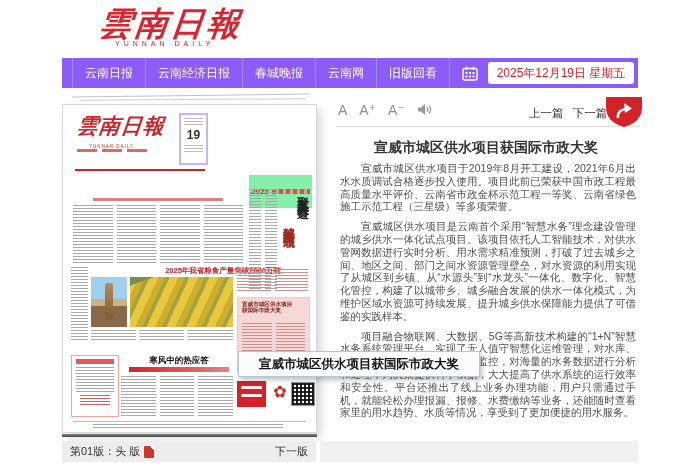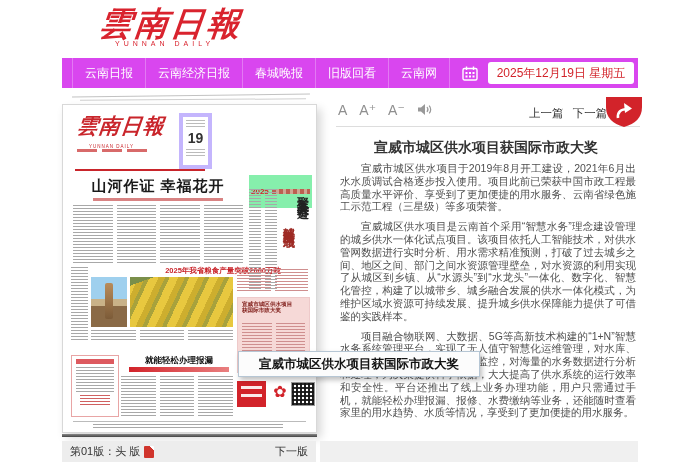--- a/index.html
+++ b/index.html
@@ -8,40 +8,40 @@
   .abs{position:absolute;}
   .ptr{cursor:pointer;}
 
   
   .logo{left:99px;top:5px;}
   .logo-main{font-family:"DejaVu Serif",serif;font-style:italic;font-weight:bold;
              font-size:33px;color:#d9232e;letter-spacing:3px;line-height:38px;transform:skewX(-6deg);}
   .logo-sub{font-size:7px;color:#d9232e;letter-spacing:4px;margin:-3px 0 0 16px;}
 
   
-  .nav{left:62px;top:58px;width:576px;height:30px;background:#d946ef;display:flex;
+  .nav{left:62px;top:58px;width:576px;height:30px;background:#8b5cf6;display:flex;
        align-items:center;color:#fff;font-size:12px;}
   .nav-item{padding:0 12px;line-height:30px;border-right:1px solid rgba(255,255,255,.28);cursor:pointer;white-space:nowrap;}
   .nav-item:first-child{border-left:1px solid rgba(255,255,255,.28);margin-left:10px;}
   .nav-cal{margin:0 8px 0 12px;display:flex;align-items:center;cursor:pointer;}
   .nav-date{flex:1;margin:0 4px 0 2px;background:#fff;color:#d2232a;border-radius:3px;
             text-align:center;line-height:22px;height:22px;font-size:12px;white-space:nowrap;}
 
   
   .sh1{left:72px;top:95px;width:238px;height:3px;border-top:1px solid #c2c2c2;transform:rotate(-.7deg);}
   .sh2{left:80px;top:99px;width:226px;height:3px;border-top:1px solid #cfcfcf;transform:rotate(-.35deg);}
   .np{left:62px;top:104px;width:253px;height:327px;background:#fff;border:1px solid #d8d8d8;
       box-shadow:4px 5px 9px rgba(0,0,0,.16);cursor:pointer;}
   .np > div{position:absolute;}
   .np-logo-main{font-family:"DejaVu Serif",serif;font-style:italic;font-weight:bold;
                 font-size:21px;color:#c9252b;letter-spacing:1px;line-height:24px;transform:skewX(-6deg);}
   .mini{display:inline-block;transform-origin:0 0;white-space:nowrap;}
   .np-slog{display:flex;gap:5px;margin-top:4px;}
   .np-slog span{width:20px;height:3px;background:#d86a6a;}
-  .np-date{width:25px;height:48px;border:4px solid #c4b5fd;text-align:center;font-size:14px;
+  .np-date{width:25px;height:48px;border:2px solid #c4b5fd;text-align:center;font-size:12px;
            font-weight:bold;color:#333;}
   .np-date i{display:block;height:8px;margin:3px 3px 2px;background:repeating-linear-gradient(180deg,#bbb 0,#bbb 1px,transparent 1px,transparent 3px);}
   .tl{background:repeating-linear-gradient(180deg,#a8a8a8 0,#a8a8a8 1px,transparent 1px,transparent 3px);}
   .cols{display:flex;gap:4px;}
   .cols i{flex:1;background:repeating-linear-gradient(180deg,#a8a8a8 0,#a8a8a8 1px,transparent 1px,transparent 3px);}
   .pcols i{background:repeating-linear-gradient(180deg,#cf8f8f 0,#cf8f8f 1px,transparent 1px,transparent 3px);}
   .vert{writing-mode:vertical-rl;font-weight:bold;font-size:12px;letter-spacing:2px;}
   .ph1{background:linear-gradient(180deg,#9fd0ee 0 44%,#c9b288 44% 58%,#8a6a46 58% 100%);overflow:hidden;}
   .ph1 b{position:absolute;left:38%;top:12%;width:24%;height:72%;background:linear-gradient(180deg,#b98c5a,#7c5b38);border-radius:2px;}
   .ph2{background:
@@ -95,22 +95,22 @@
 
   <div class="abs logo ptr">
     <div class="logo-main">雲南日報</div>
     <div class="logo-sub">YUNNAN DAILY</div>
   </div>
 
   <div class="abs nav">
     <div class="nav-item">云南日报</div>
     <div class="nav-item">云南经济日报</div>
     <div class="nav-item">春城晚报</div>
+    <div class="nav-item">云南网</div>
     <div class="nav-item">旧版回看</div>
-    <div class="nav-item">云南网</div>
     <div class="nav-cal">
       <svg width="16" height="15" viewBox="0 0 16 15">
         <rect x="1" y="2.5" width="14" height="11.5" rx="1.5" fill="none" stroke="#fff" stroke-width="1.4"></rect>
         <line x1="4.5" y1="0.5" x2="4.5" y2="4" stroke="#fff" stroke-width="1.4"></line>
         <line x1="11.5" y1="0.5" x2="11.5" y2="4" stroke="#fff" stroke-width="1.4"></line>
         <rect x="3.5" y="6" width="2" height="2" fill="#fff"></rect>
           <rect x="7" y="6" width="2" height="2" fill="#fff"></rect>
         <rect x="10.5" y="6" width="2" height="2" fill="#fff"></rect>
           <rect x="3.5" y="9.5" width="2" height="2" fill="#fff"></rect>
         <rect x="7" y="9.5" width="2" height="2" fill="#fff"></rect>
@@ -132,21 +132,20 @@
           <span></span>
           <span></span>
         </div>
     </div>
     <div class="np-date" style="left:116px;top:8px;">
       <i></i><span>19</span><i></i>
     </div>
     <div style="left:12px;top:64px;width:130px;height:2px;background:#c9252b;"></div>
 
 
-    <div style="left:10px;top:72px;width:170px;text-align:center;font-size:15px;font-weight:bold;color:#1a1a1a;letter-spacing:1px;">山河作证 幸福花开</div>
     <div style="left:30px;top:93px;width:130px;height:3px;background:#d88383;"></div>
     <div class="cols" style="left:10px;top:100px;width:170px;height:58px;">
         <i></i>
         <i></i>
         <i></i>
         <i></i>
       </div>
 
     <div class="banner" style="left:186px;top:70px;width:59px;height:9px;">
       <b>2025</b>
@@ -172,21 +171,21 @@
         </div>
     </div>
     <div class="tl" style="left:8px;top:162px;width:17px;height:74px;"></div>
 
     <div class="npbox" style="left:8px;top:250px;width:46px;height:60px;">
       <div class="hdr"></div>
         <div class="tl"></div>
         <div class="rd"></div>
     </div>
 
-    <div style="left:62px;top:250px;width:108px;text-align:center;font-size:8.5px;font-weight:bold;color:#111;">就能轻松办理报漏</div>
+    <div style="left:62px;top:250px;width:108px;text-align:center;font-size:8.5px;font-weight:bold;color:#111;">寒风中的热应答</div>
     <div style="left:66px;top:262px;width:100px;height:5px;background:linear-gradient(90deg,#d2232a,#e98080);"></div>
     <div class="cols" style="left:58px;top:271px;width:112px;height:40px;">
         <i></i>
         <i></i>
         <i></i>
       </div>
 
     <div class="cols pcols" style="left:174px;top:164px;width:71px;height:24px;">
         <i></i>
         <i></i>
@@ -233,21 +232,21 @@
   <div class="abs badge">
     <svg width="36" height="30" viewBox="0 0 36 30">
       <path d="M0 0h36v10q0 15-18 20Q0 25 0 10z" fill="#d2232a"></path>
       <path d="M12 21q-1-9 10-9" stroke="#fff" stroke-width="2.6" fill="none"></path>
       <path d="M18 6l8 5.5-7 4.5z" fill="#fff"></path>
     </svg>
   </div>
 
   <div class="abs a-title">宣威市城区供水项目获国际市政大奖</div>
   <div class="abs a-body">
-    <p>宣威市城区供水项目于2019年8月开工建设，2021年6月出水水质调试合格逐步投入使用。项目此前已荣获中国市政工程最高质量水平评价、享受到了更加便捷的用水服务、云南省绿色施工示范工程（三星级）等多项荣誉。</p>
+    <p>宣威市城区供水项目于2019年8月开工建设，2021年6月出水水质调试合格逐步投入使用。项目此前已荣获中国市政工程最高质量水平评价、云南省市政金杯示范工程一等奖、云南省绿色施工示范工程（三星级）等多项荣誉。</p>
     <p>宣威城区供水项目是云南首个采用“智慧水务”理念建设管理的城乡供水一体化试点项目。该项目依托人工智能技术，对供水管网数据进行实时分析、用水需求精准预测，打破了过去城乡之间、地区之间、部门之间水资源管理壁垒，对水资源的利用实现了从城区到乡镇、从“水源头”到“水龙头”一体化、数字化、智慧化管控，构建了以城带乡、城乡融合发展的供水一体化模式，为维护区域水资源可持续发展、提升城乡供水保障能力提供了可借鉴的实践样本。</p>
     <p>项目融合物联网、大数据、5G等高新技术构建的“1+N”智慧水务系统管理平台，实现了无人值守智慧化运维管理，对水库、泵站、管网、水厂等进行实时监控，对海量的水务数据进行分析和处理，为决策提供科学依据，大大提高了供水系统的运行效率和安全性。平台还推出了线上业务办理功能，用户只需通过手机，就能轻松办理报漏、报修、水费缴纳等业务，还能随时查看家里的用水趋势、水质等情况，享受到了更加便捷的用水服务。</p>
   </div>
 
   <div class="abs tooltip">宣威市城区供水项目获国际市政大奖</div>
 
   <div class="abs npline"></div>
   <div class="abs strip-l">
     <span class="ed">
       <span>第01版：头 版</span>

